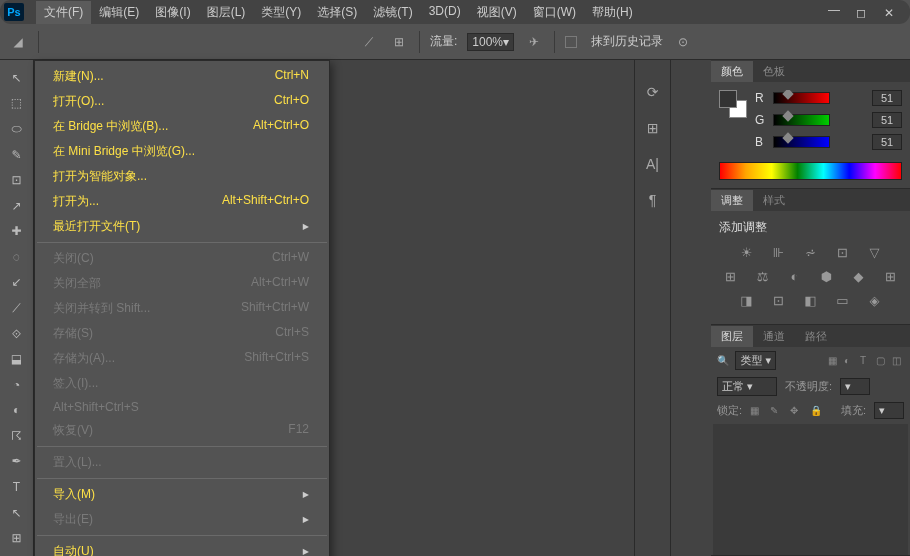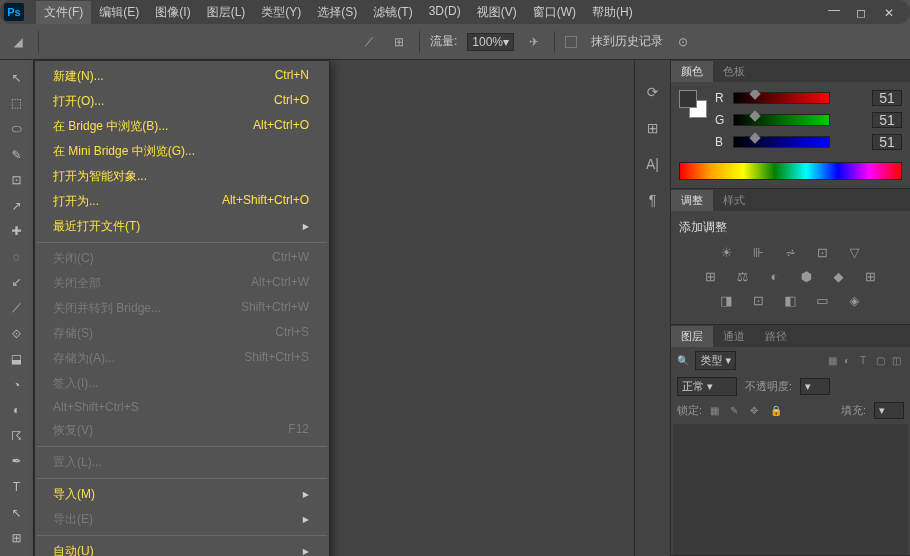--- a/index.html
+++ b/index.html
@@ -31,37 +31,37 @@
 .dropdown { position: absolute; top: 0; left: 0; width: 296px; background: #535353; border: 1px solid #2a2a2a; box-shadow: 3px 3px 8px rgba(0,0,0,.4); z-index: 100; padding: 3px 0; }
 .dd-item { display: flex; justify-content: space-between; padding: 4px 20px 4px 18px; color: #fde047; }
 .dd-item.disabled { color: #7a7a7a; }
 .dd-sep { height: 1px; background: #6a6a6a; margin: 3px 2px; }
 .dd-arrow::after { content: "▶"; font-size: 8px; color: #ccc; }
 
 .rightcol { display: flex; }
 .iconstrip { width: 36px; background: #434343; border-left: 1px solid #2a2a2a; display: flex; flex-direction: column; align-items: center; gap: 12px; padding-top: 20px; }
 .iconstrip .isbtn { width: 24px; height: 24px; display: flex; align-items: center; justify-content: center; color: #aaa; font-size: 14px; }
 
-.panels { width: 240px; background: #434343; border-left: 1px solid #2a2a2a; display: flex; flex-direction: column; }
+.panels { width: 240px; background: #434343; border-left: 1px solid #2a2a2a; display: flex; flex-direction: column; padding-left: 40px; }
 .panel { border-bottom: 1px solid #2a2a2a; }
 .panel-tabs { display: flex; background: #383838; height: 22px; align-items: flex-end; }
 .ptab { padding: 3px 10px; background: #383838; color: #888; font-size: 11px; }
 .ptab.active { background: #535353; color: #ddd; }
 
 .color-panel { padding: 8px; }
 .swatch-pair { width: 28px; height: 28px; position: relative; margin-bottom: 2px; float: left; margin-right: 8px; }
 .sw-fg { width: 18px; height: 18px; background: #333; border: 1px solid #888; position: absolute; top: 0; left: 0; }
 .sw-bg { width: 18px; height: 18px; background: #fff; border: 1px solid #888; position: absolute; bottom: 0; right: 0; }
 .rgb-row { display: flex; align-items: center; gap: 6px; margin-bottom: 6px; }
 .rgb-label { width: 12px; color: #ddd; }
 .slider { flex: 1; height: 12px; background: linear-gradient(to right, #000, #f00); position: relative; border: 1px solid #222; }
 .slider.g { background: linear-gradient(to right, #000, #0c0); }
 .slider.b { background: linear-gradient(to right, #000, #00f); }
 .slider-thumb { width: 8px; height: 8px; background: #888; position: absolute; top: -3px; left: 18%; transform: rotate(45deg); }
-.rgb-val { width: 30px; height: 16px; background: #3a3a3a; border: 1px solid #222; color: #ccc; text-align: center; font-size: 14px; margin-left: 36px; }
+.rgb-val { width: 30px; height: 16px; background: #3a3a3a; border: 1px solid #222; color: #ccc; text-align: center; font-size: 11px; margin-left: 36px; }
 .spectrum { height: 18px; background: linear-gradient(to right, red, orange, yellow, green, cyan, blue, magenta, red); margin-top: 6px; border: 1px solid #222; clear: both; }
 
 .adjust-panel { padding: 8px; }
 .adj-label { color: #ddd; margin-bottom: 6px; font-size: 12px; }
 .adj-row { display: flex; justify-content: center; gap: 14px; margin: 8px 0; }
 .adj-icon { width: 18px; height: 16px; color: #999; display: flex; align-items: center; justify-content: center; font-size: 13px; }
 
 .layers-panel { flex: 1; display: flex; flex-direction: column; }
 .layers-toolbar { display: flex; align-items: center; padding: 4px 6px; gap: 6px; }
 .lt-input { background: #3a3a3a; border: 1px solid #222; color: #ccc; padding: 1px 4px; font-size: 11px; }
@@ -167,21 +167,21 @@
         <div class="dd-sep"></div>
         <div class="dd-item disabled">
           <span>关闭(C)</span>
           <span>Ctrl+W</span>
         </div>
         <div class="dd-item disabled">
           <span>关闭全部</span>
           <span>Alt+Ctrl+W</span>
         </div>
         <div class="dd-item disabled">
-          <span>关闭并转到 Bridge...</span>
+          <span>关闭并转到 Shift...</span>
           <span>Shift+Ctrl+W</span>
         </div>
         <div class="dd-item disabled">
           <span>存储(S)</span>
           <span>Ctrl+S</span>
         </div>
         <div class="dd-item disabled">
           <span>存储为(A)...</span>
           <span>Shift+Ctrl+S</span>
         </div>

